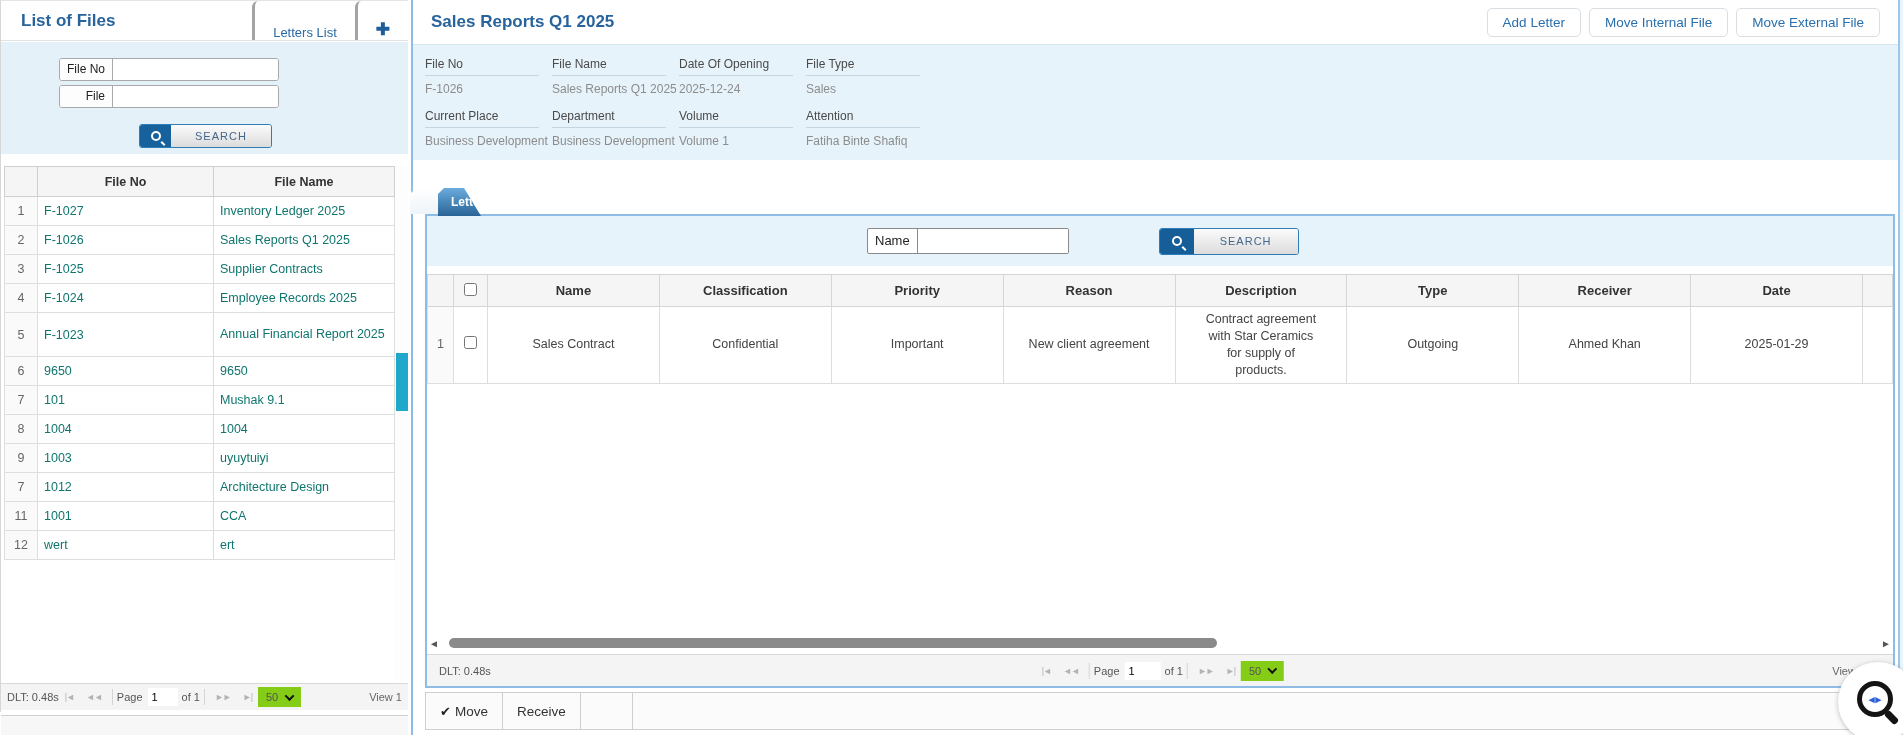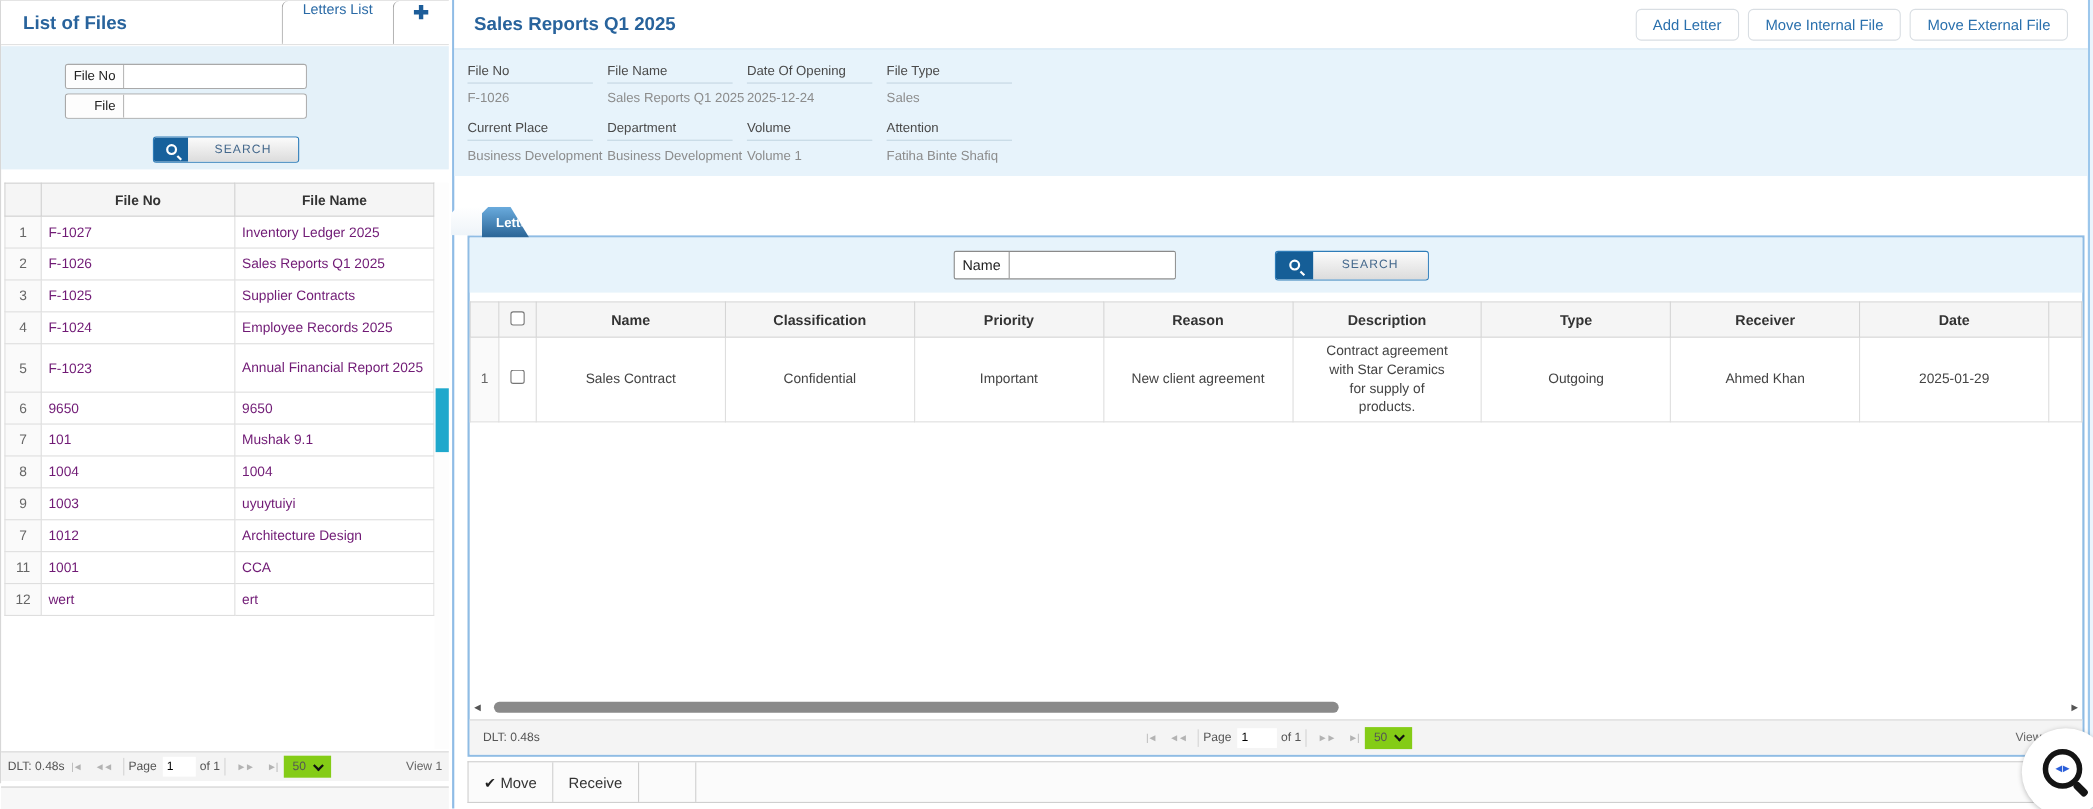--- a/index.html
+++ b/index.html
@@ -7,22 +7,22 @@
               font-family:"Liberation Sans", sans-serif; }
   .abs { position:absolute; }
 
   
   .left-panel { position:absolute; left:0; top:0; width:408px; height:712px;
                 background:#fff; border-left:1px solid #d7d7d7; border-top:1px solid #e4e4e4; }
   .lp-header { position:absolute; left:0; top:0; width:100%; height:40px;
                display:flex; align-items:center; border-bottom:1px solid #e2e2e2; background:#fff; }
   .panel-title { font-size:17px; font-weight:700; color:#28639c; padding-left:20px; }
   .lp-header-actions { margin-left:auto; display:flex; align-items:stretch; height:100%; }
-  .hdr-btn { display:flex; align-items:flex-start; justify-content:center;
-             border-left:1px solid #a3a3a3; border-radius:6px 6px 0 0; background:#fff;
+  .hdr-btn { display:flex; align-items:flex-end; justify-content:center;
+             border-left:3px solid #a3a3a3; border-radius:6px 6px 0 0; background:#fff;
              color:#2a6aa6; font-size:13px; padding:0 18px; cursor:pointer; }
   .plus-glyph { color:#1d5d99; font-size:17px; font-weight:700; }
 
   .lp-search { position:absolute; left:0; top:41px; width:100%; height:112px; background:#e4f1f9; }
   .fieldgroup { position:absolute; display:flex; height:23px; border:1px solid #a9a9a9;
                 border-radius:3px; background:#fff; overflow:hidden; }
   .fg-label { width:88px; text-align:right; padding-right:7px; font-size:12px; color:#222;
               line-height:21px; border-right:1px solid #a9a9a9; background:#fdfdfd; }
   .fg-input { flex:1; border:none; outline:none; font-size:12px; padding:0 5px;
               font-family:"Liberation Sans", sans-serif; }
@@ -33,21 +33,21 @@
   .mag { position:relative; width:10px; height:10px; border:2px solid #fff; border-radius:50%; }
   .mag::after { content:''; position:absolute; width:2px; height:5px; background:#fff;
                 transform:rotate(-45deg); left:9px; top:8px; }
   .sb-label { background:linear-gradient(#fbfbfb,#dcdcdc); color:#44688c; font-size:11px;
               letter-spacing:1px; display:flex; align-items:center; padding:0 24px; }
 
   .lp-table { position:absolute; left:3px; top:165px; width:390px; border-collapse:collapse;
               table-layout:fixed; }
   .lp-table th { background:#f5f5f5; font-size:12.5px; font-weight:700; color:#333;
                  border:1px solid #cfcfcf; height:30px; text-align:center; }
-  .lp-table td { border:1px solid #dedede; font-size:12.5px; color:#701a75; height:29px;
+  .lp-table td { border:1px solid #dedede; font-size:12.5px; color:#0f766e; height:29px;
                  padding:2px 6px; background:#fff; }
   .lp-table td.num { background:#fafafa; color:#666; text-align:center; padding:2px 2px; }
 
   .v-scroll-track { position:absolute; left:394px; top:165px; width:13px; height:515px; background:#fdfdfd; }
   .v-scroll-thumb { position:absolute; left:1px; top:187px; width:12px; height:58px; background:#1fa8cc; cursor:pointer; }
 
   .pagination-bar { position:absolute; background:#f4f4f4; border-top:1px solid #d8d8d8;
                     display:flex; align-items:center; font-size:11px; color:#555; }
   .lp-pagination { left:0; top:682px; width:100%; height:27px; padding:0 6px; overflow:hidden; }
   .pg-arrow { color:#b3b3b3; font-size:9px; letter-spacing:-1px; padding:0 6px; cursor:pointer; white-space:nowrap; }

